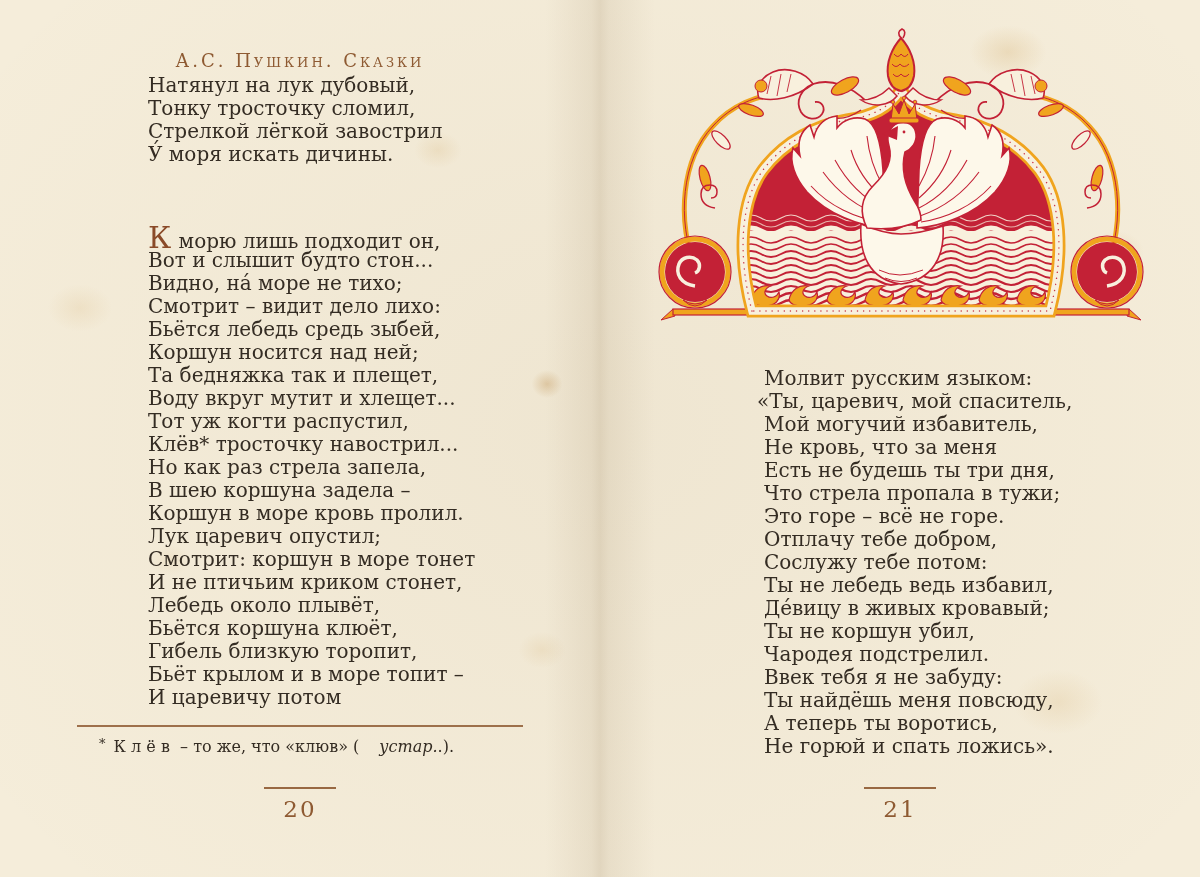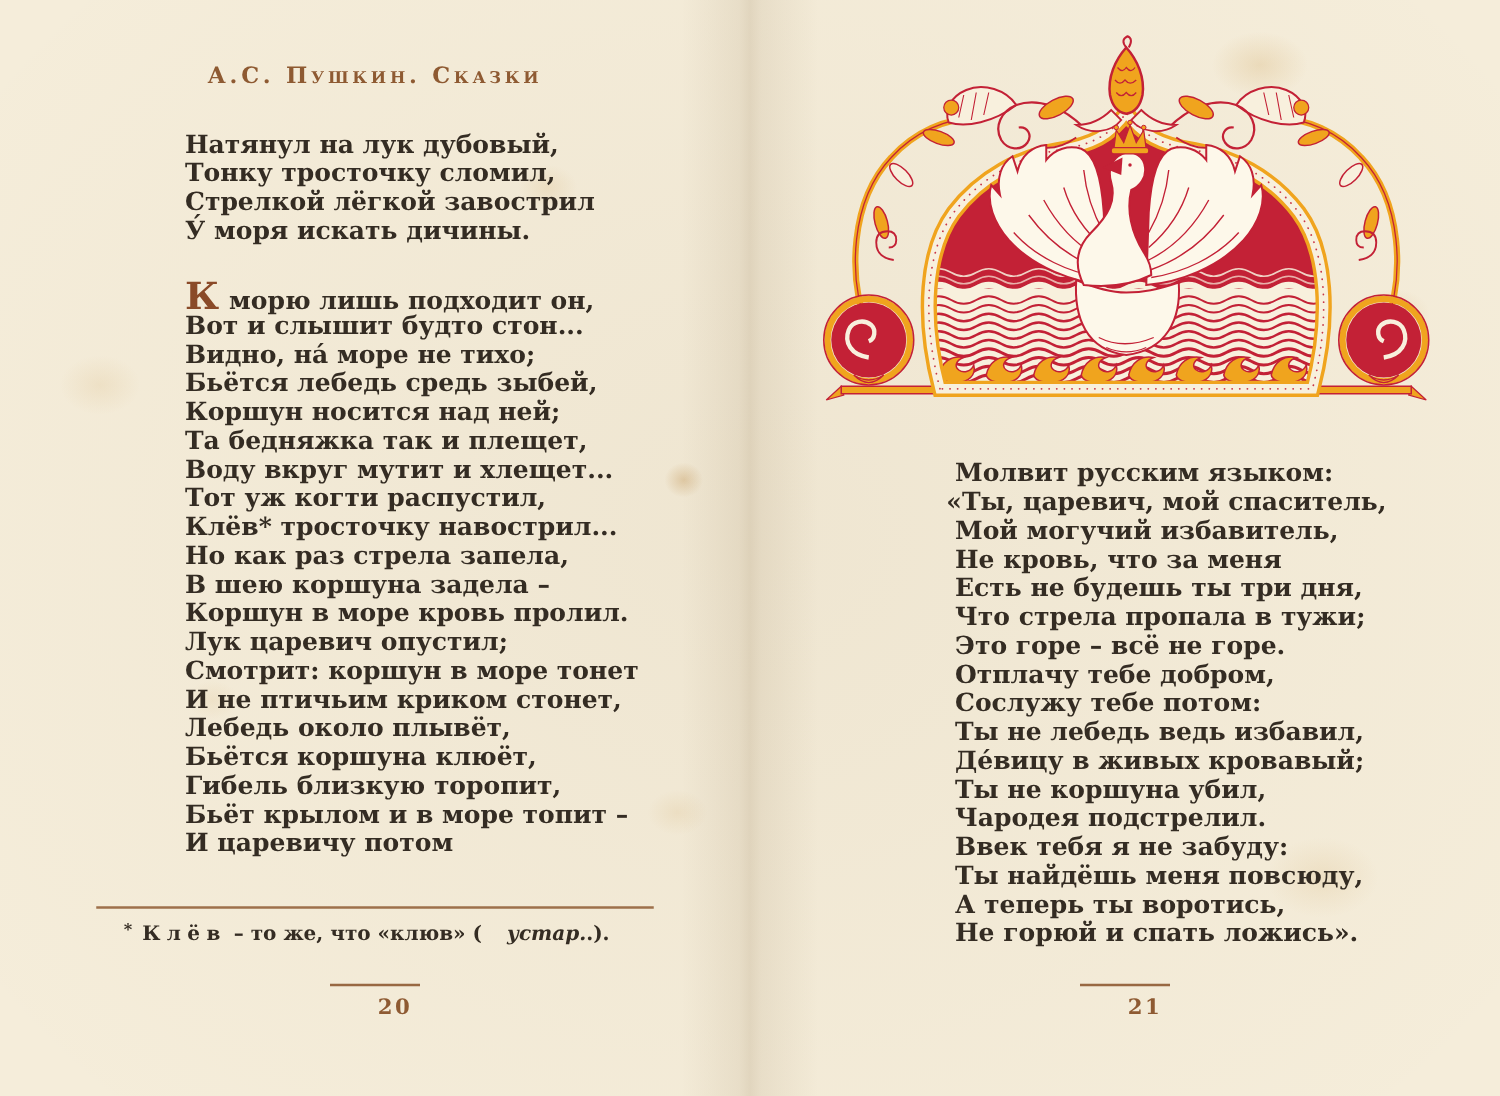--- a/index.html
+++ b/index.html
@@ -18,39 +18,39 @@
       radial-gradient(ellipse 46px 34px at 80px 308px, rgba(198,148,66,.12), rgba(198,148,66,0) 70%),
       radial-gradient(ellipse 40px 30px at 1116px 252px, rgba(198,148,66,.16), rgba(198,148,66,0) 70%),
       radial-gradient(ellipse 64px 46px at 1058px 702px, rgba(198,148,66,.14), rgba(198,148,66,0) 70%),
       radial-gradient(ellipse 34px 26px at 542px 650px, rgba(198,148,66,.12), rgba(198,148,66,0) 70%),
       radial-gradient(ellipse 30px 22px at 170px 560px, rgba(198,148,66,.10), rgba(198,148,66,0) 70%),
       radial-gradient(ellipse 900px 760px at 600px 430px, rgba(124,94,44,.05), rgba(124,94,44,0) 85%);
   }
   .gutter{position:absolute;left:545px;top:0;width:110px;height:877px;pointer-events:none;
     background:linear-gradient(90deg, rgba(122,92,48,0) 0%, rgba(122,92,48,.09) 42%,
       rgba(122,92,48,.15) 50%, rgba(122,92,48,.09) 58%, rgba(122,92,48,0) 100%);}
-  .page{position:absolute;top:0;width:600px;height:877px;font-weight:bold;}
+  .page{position:absolute;top:0;width:600px;height:877px;}
   .page-left{left:0;} .page-right{left:600px;}
   .running-header{position:absolute;left:0;top:50px;width:600px;text-align:center;
     font-variant:small-caps;font-size:18px;letter-spacing:3px;color:var(--c-accent);}
   .poem .pline{height:23px;line-height:23px;font-size:20px;white-space:nowrap;}
-  .stanza-1{position:absolute;left:148px;top:104px;}
+  .stanza-1{position:absolute;left:148px;top:74px;}
   .stanza-2{position:absolute;left:148px;top:226px;}
   .right-poem{position:absolute;left:164px;top:367px;}
   .pline.hang{text-indent:-7px;}
   .initial{color:var(--c-initial);font-size:30px;margin-right:1px;}
   .footnote-rule{position:absolute;left:77px;top:725px;width:446px;height:2px;background:var(--c-accent);opacity:.85;}
   .footnote{position:absolute;left:99px;top:736px;font-size:16px;line-height:22px;white-space:nowrap;}
   .fn-star{position:relative;top:-4px;font-size:13px;margin-right:8px;}
   .fn-term{letter-spacing:.32em;}
   .footnote i{font-style:italic;margin-left:20px;}
   .pagenum-rule{position:absolute;top:787px;width:72px;height:2px;background:var(--c-accent);opacity:.9;}
   .rule-l{left:264px;} .rule-r{left:864px;}
-  .pagenum{position:absolute;top:796px;left:16px;width:600px;text-align:center;
-    font-size:17px;letter-spacing:2px;color:var(--c-accent);}
+  .pagenum{position:absolute;top:796px;left:0;width:600px;text-align:center;
+    font-size:23px;letter-spacing:2px;color:var(--c-accent);}
   .illustration{position:absolute;left:55px;top:28px;width:492px;height:300px;margin:0;}
   
   .fR{fill:var(--c-ill_red);} .fG{fill:var(--c-ill_gold);} .fC{fill:var(--c-ill_cream);}
   .fW{fill:var(--c-ill_white);} .fN{fill:none;}
   .sR{stroke:var(--c-ill_red);} .sG{stroke:var(--c-ill_gold);} .sC{stroke:var(--c-ill_cream);}
 </style>
 </head>
 <body>
 
 <div class="spread">
@@ -63,20 +63,21 @@
       <div class="pline">Натянул на лук дубовый,</div>
       <div class="pline">Тонку тросточку сломил,</div>
       <div class="pline">Стрелкой лёгкой завострил</div>
       <div class="pline">У́ моря искать дичины.</div>
     </div>
 
     <div class="poem stanza-2">
       <div class="pline"><span class="initial">К</span><span> морю лишь подходит он,</span></div>
       <div class="pline">Вот и слышит будто стон...</div>
       <div class="pline">Видно, на́ море не тихо;</div>
+      <div class="pline">Смотрит – видит дело лихо:</div>
       <div class="pline">Бьётся лебедь средь зыбей,</div>
       <div class="pline">Коршун носится над ней;</div>
       <div class="pline">Та бедняжка так и плещет,</div>
       <div class="pline">Воду вкруг мутит и хлещет...</div>
       <div class="pline">Тот уж когти распустил,</div>
       <div class="pline">Клёв* тросточку навострил...</div>
       <div class="pline">Но как раз стрела запела,</div>
       <div class="pline">В шею коршуна задела –</div>
       <div class="pline">Коршун в море кровь пролил.</div>
       <div class="pline">Лук царевич опустил;</div>
@@ -228,21 +229,21 @@
       <div class="pline hang">«Ты, царевич, мой спаситель,</div>
       <div class="pline">Мой могучий избавитель,</div>
       <div class="pline">Не кровь, что за меня</div>
       <div class="pline">Есть не будешь ты три дня,</div>
       <div class="pline">Что стрела пропала в тужи;</div>
       <div class="pline">Это горе – всё не горе.</div>
       <div class="pline">Отплачу тебе добром,</div>
       <div class="pline">Сослужу тебе потом:</div>
       <div class="pline">Ты не лебедь ведь избавил,</div>
       <div class="pline">Де́вицу в живых кровавый;</div>
-      <div class="pline">Ты не коршуна убил,</div>
+      <div class="pline">Ты не коршун убил,</div>
       <div class="pline">Чародея подстрелил.</div>
       <div class="pline">Ввек тебя я не забуду:</div>
       <div class="pline">Ты найдёшь меня повсюду,</div>
       <div class="pline">А теперь ты воротись,</div>
       <div class="pline">Не горюй и спать ложись».</div>
     </div>
 
     <div class="pagenum-rule rule-r" style="left:264px;"></div>
     <div class="pagenum">21</div>
   </section>

